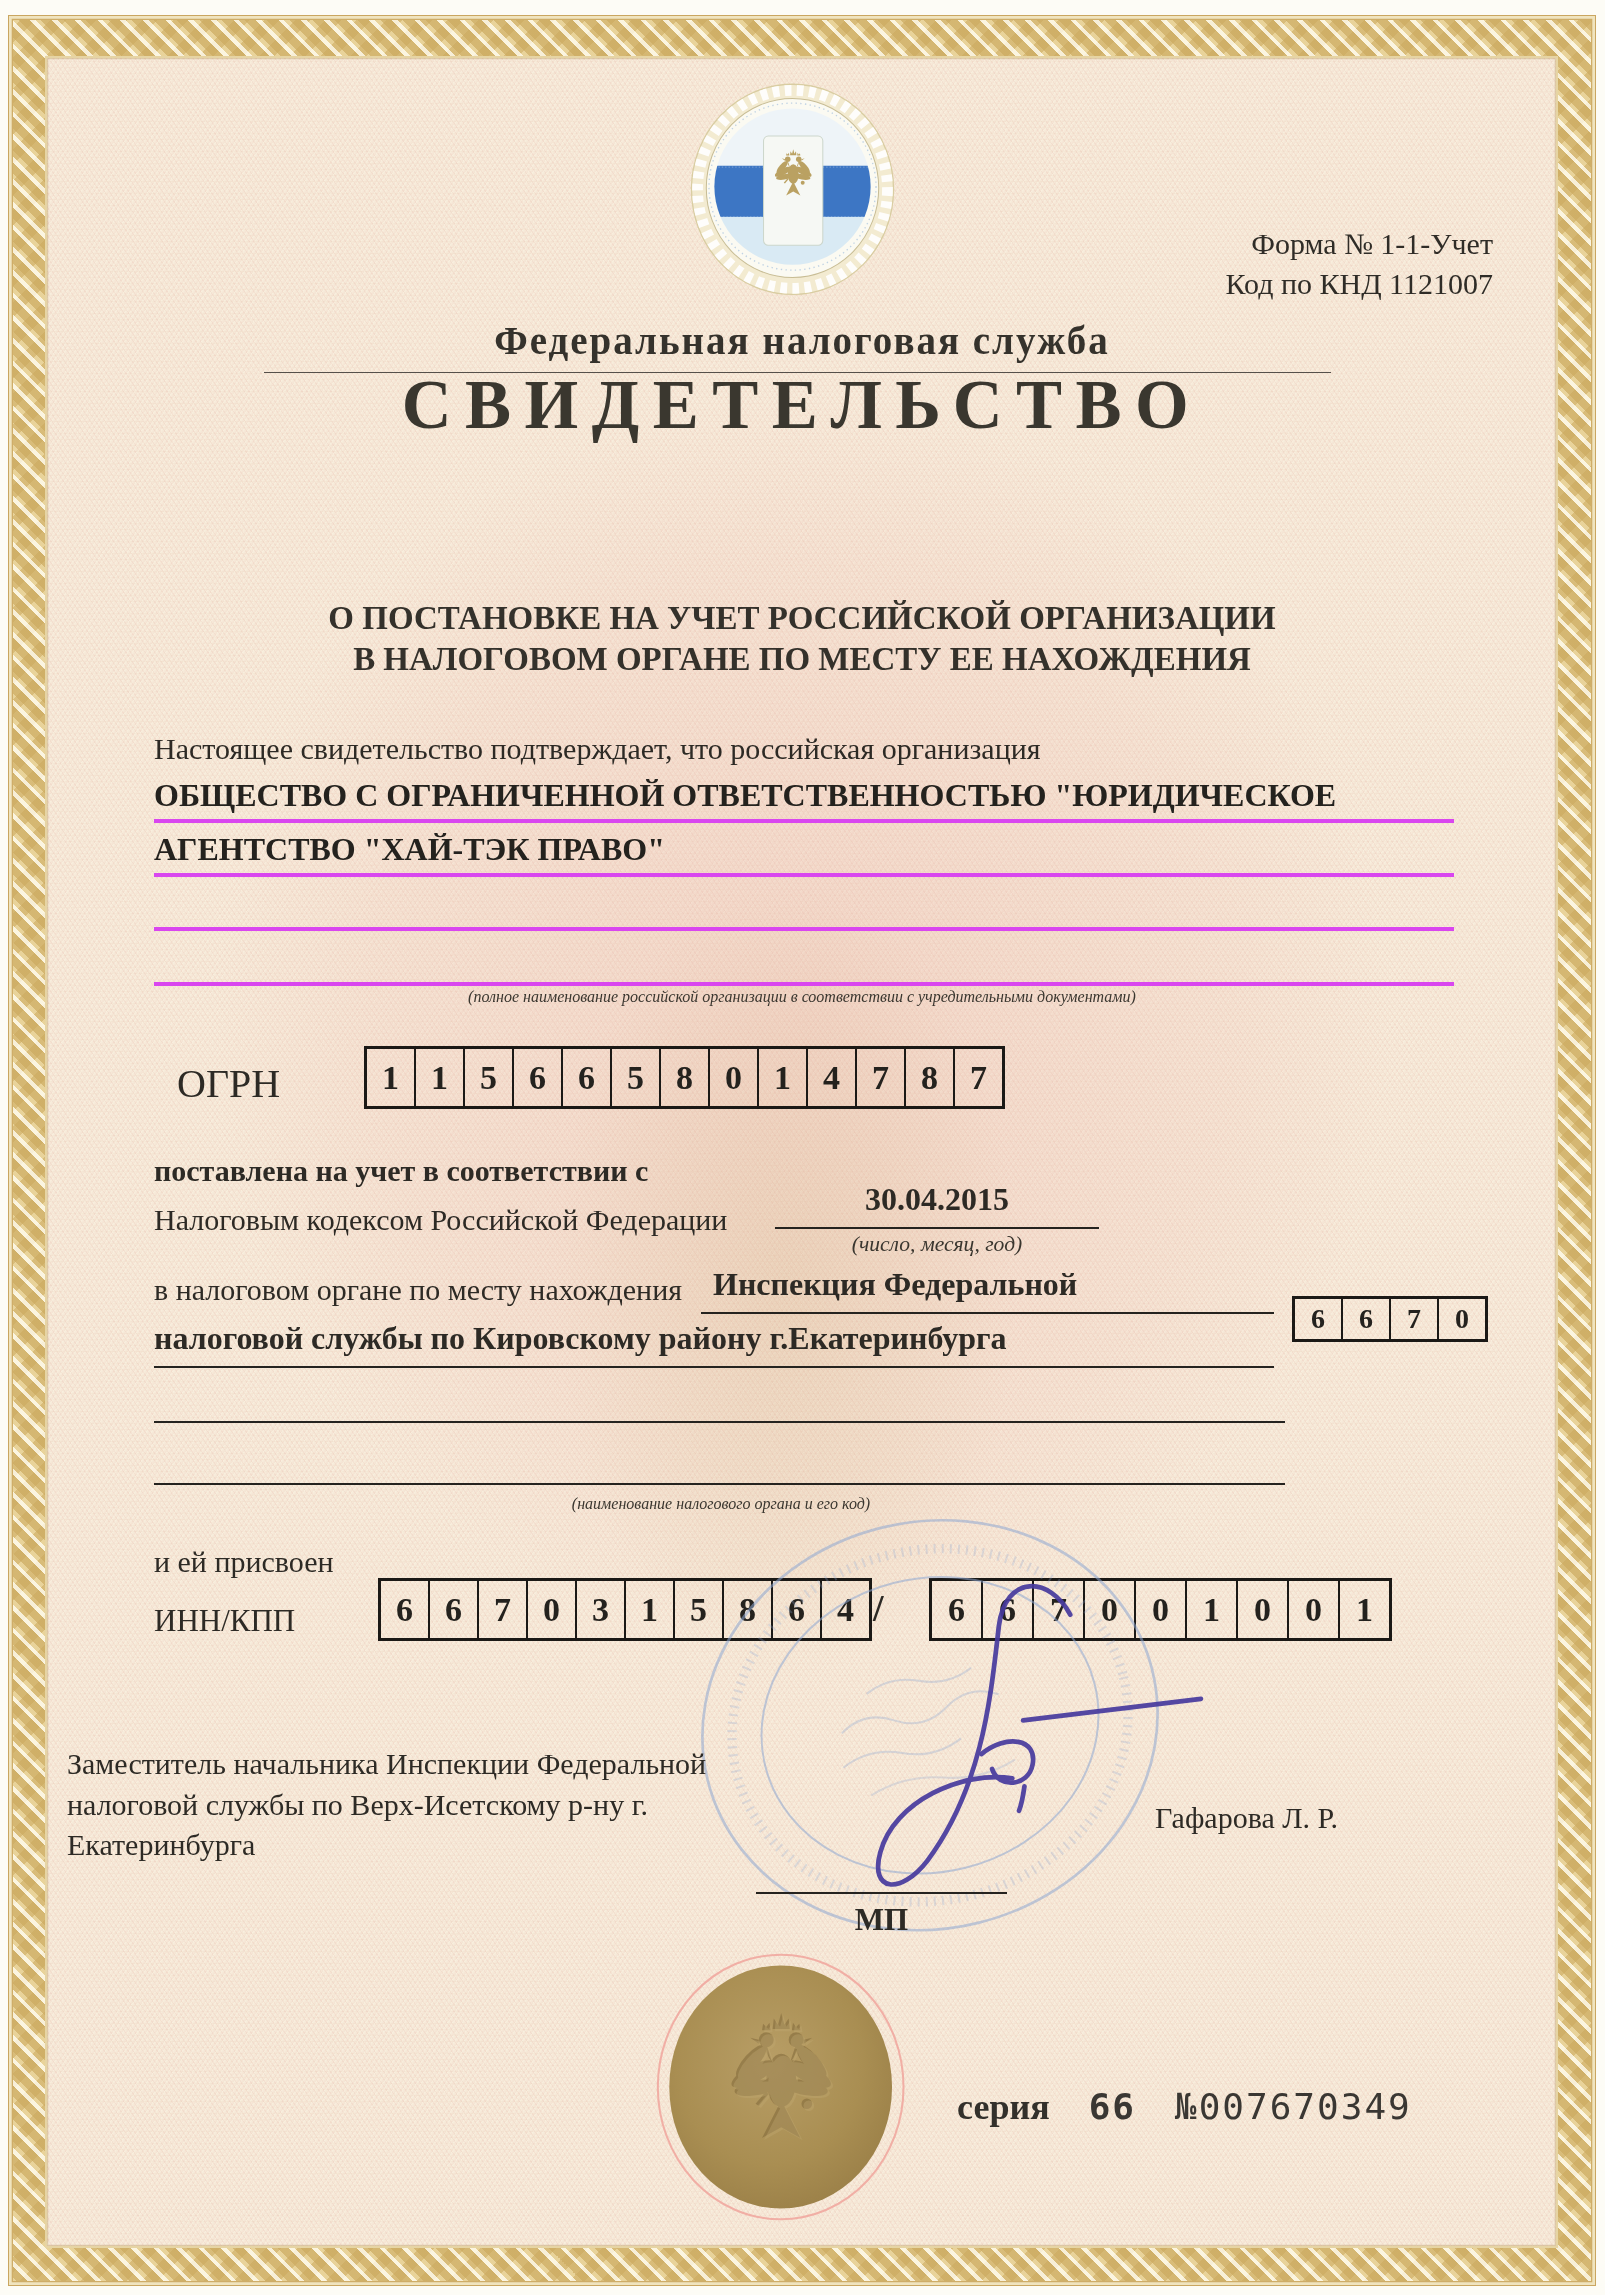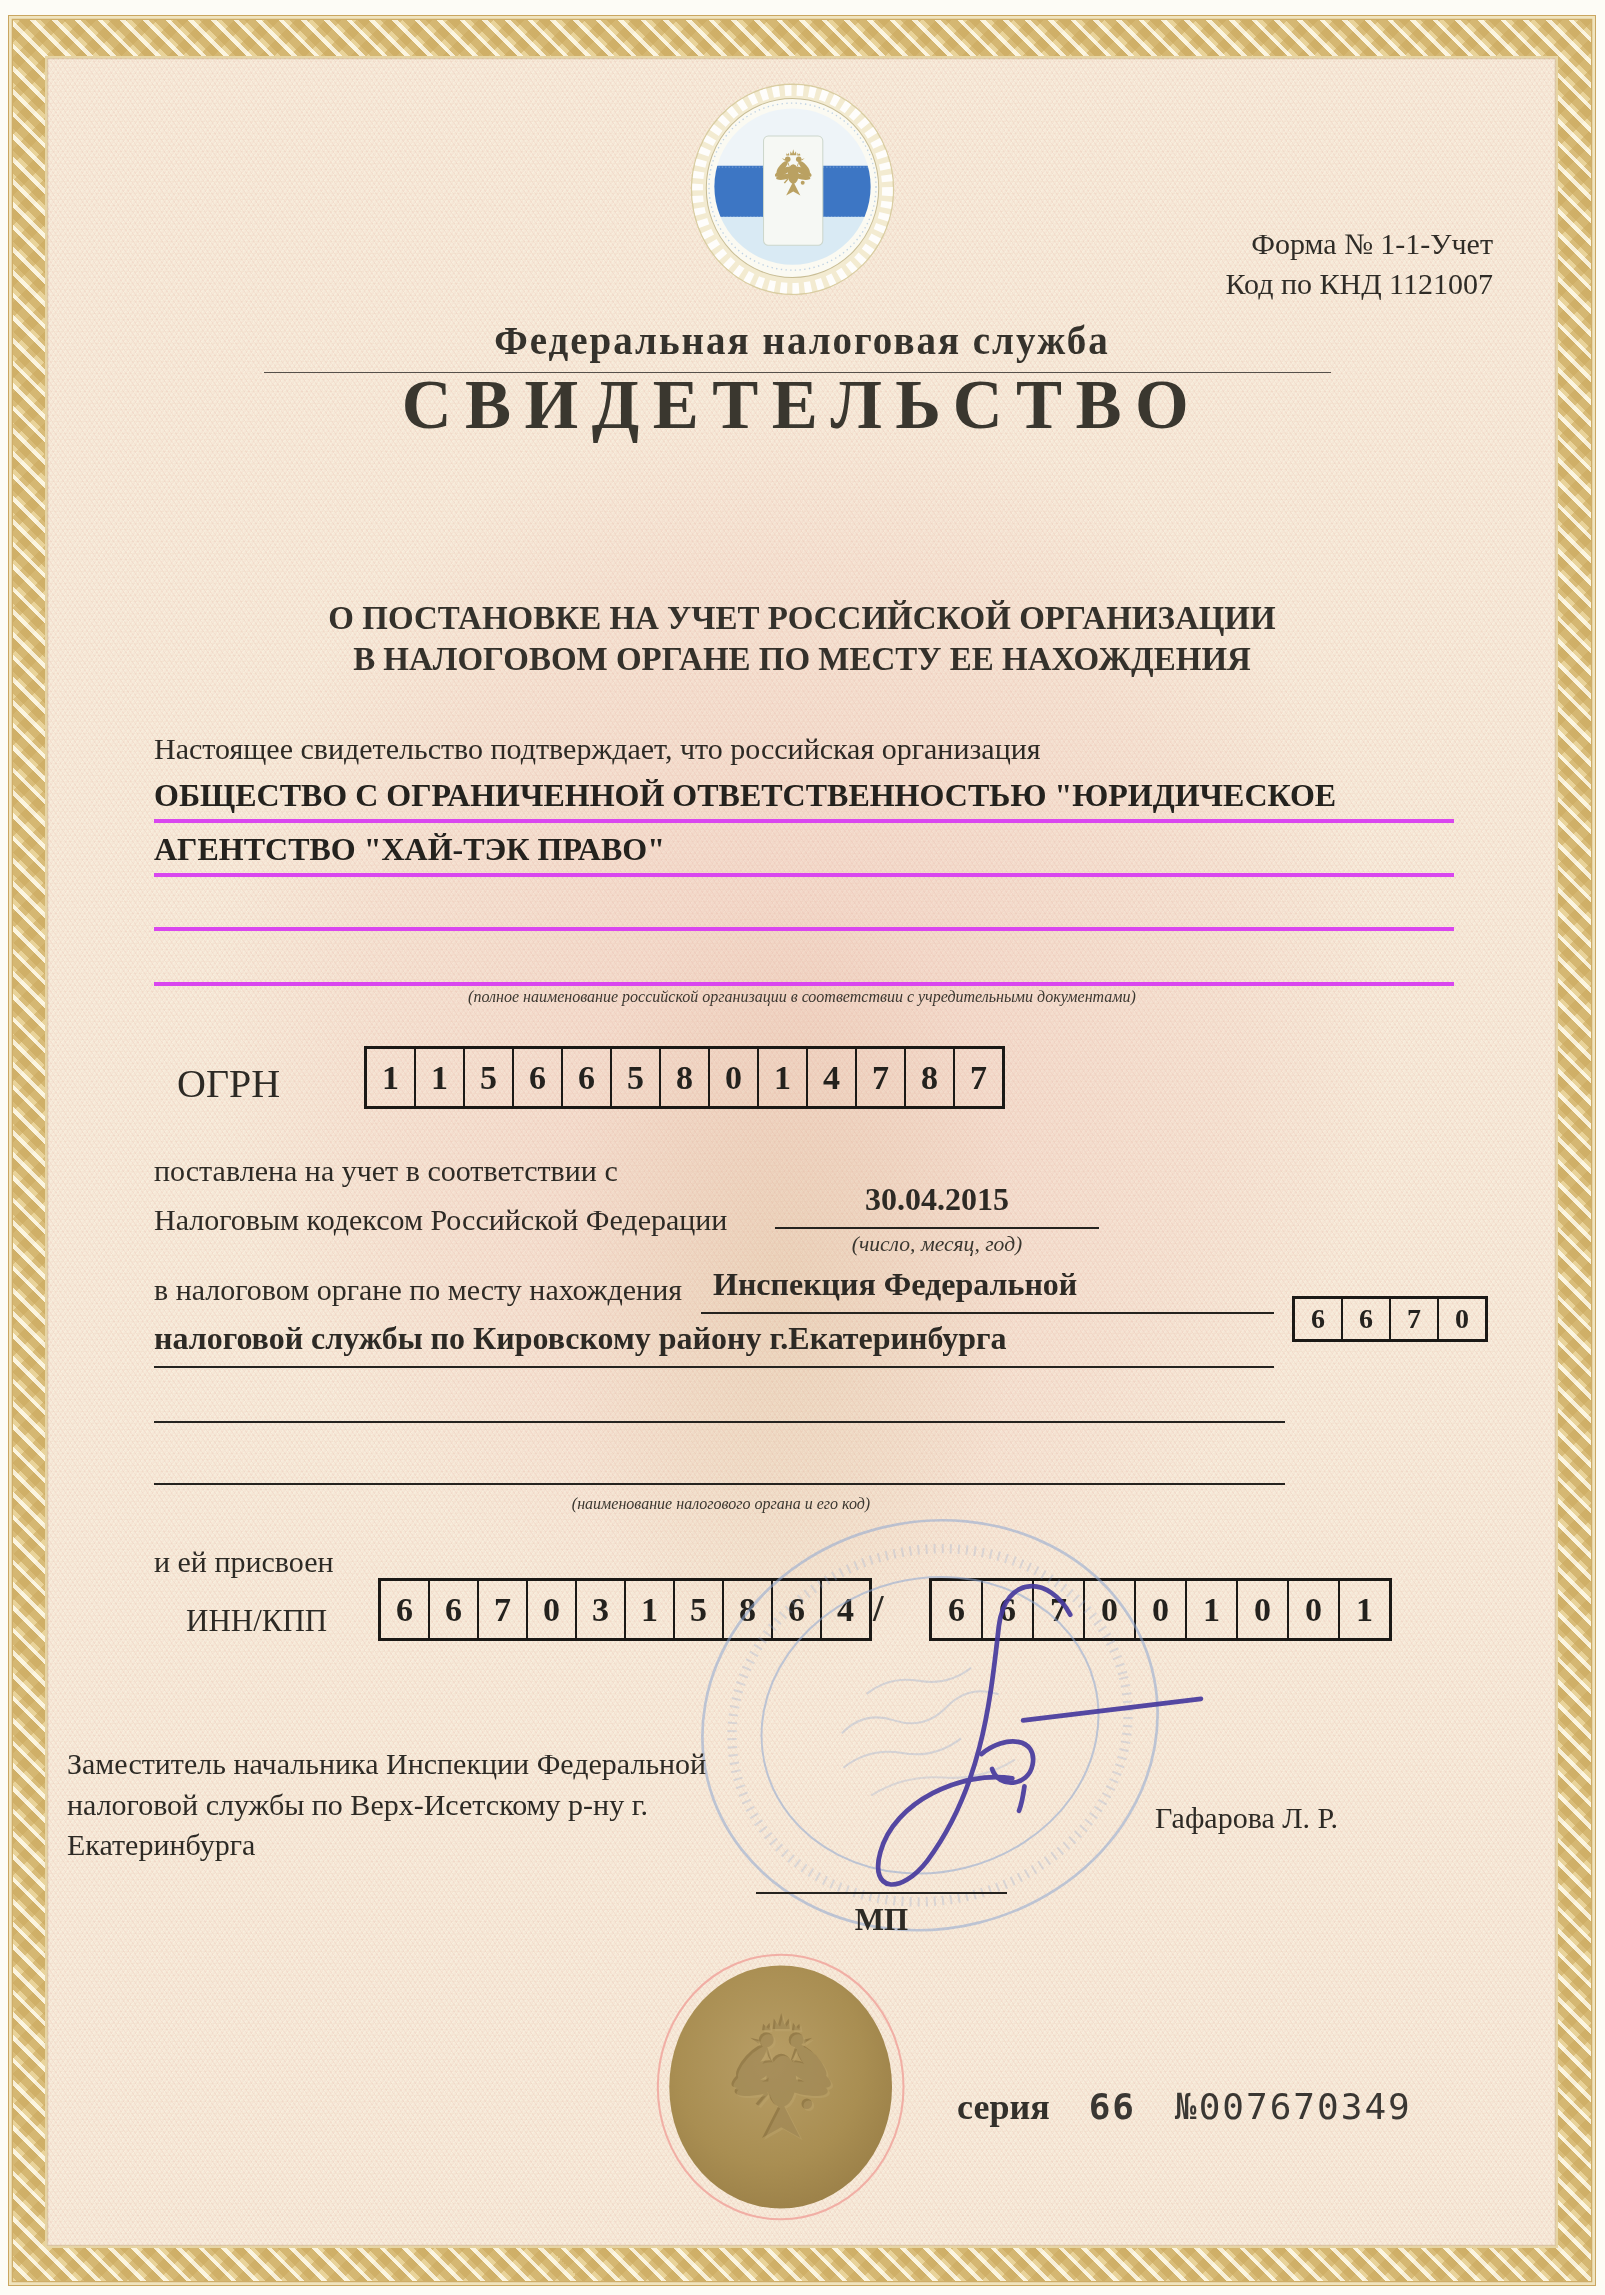--- a/index.html
+++ b/index.html
@@ -144,21 +144,21 @@
       <span class="cell">5</span>
       <span class="cell">8</span>
       <span class="cell">0</span>
       <span class="cell">1</span>
       <span class="cell">4</span>
       <span class="cell">7</span>
       <span class="cell">8</span>
       <span class="cell">7</span>
     </div>
 
-    <div class="abs t" style="left:154px;top:1154px;">поставлена на учет в соответствии с</div>
+    <div class="abs t" style="left:154px;top:1154px;font-weight:bold;">поставлена на учет в соответствии с</div>
     <div class="abs t" style="left:154px;top:1203px;">Налоговым кодексом Российской Федерации</div>
     <div class="abs center b" style="left:775px;top:1181px;width:324px;font-size:32px;">30.04.2015</div>
     <div class="abs rule" style="left:775px;top:1227px;width:324px;"></div>
     <div class="abs caption center" style="left:775px;top:1232px;width:324px;font-size:21.6px;">(число, месяц, год)</div>
 
     <div class="abs t" style="left:154px;top:1273px;">в налоговом органе по месту нахождения</div>
     <div class="abs b" style="left:713px;top:1266px;font-size:32px;">Инспекция Федеральной</div>
     <div class="abs rule" style="left:701px;top:1312px;width:573px;"></div>
     <div class="abs b" style="left:154px;top:1320px;font-size:32px;">налоговой службы по Кировскому району г.Екатеринбурга</div>
     <div class="abs rule" style="left:154px;top:1366px;width:1120px;"></div>
@@ -166,21 +166,21 @@
       <span class="cell">6</span>
       <span class="cell">6</span>
       <span class="cell">7</span>
       <span class="cell">0</span>
     </div>
     <div class="abs rule" style="left:154px;top:1421px;width:1131px;"></div>
     <div class="abs rule" style="left:154px;top:1483px;width:1131px;"></div>
     <div class="abs caption center" style="left:283px;top:1495px;width:876px;">(наименование налогового органа и его код)</div>
 
     <div class="abs t" style="left:154px;top:1545px;">и ей присвоен</div>
-    <div class="abs t" style="left:154px;top:1603px;font-size:31px;margin-left:32px;">ИНН/КПП</div>
+    <div class="abs t" style="left:154px;top:1603px;font-size:31px;">ИНН/КПП</div>
     <div class="abs digit-row" style="left:378px;top:1578px;">
       <span class="cell">6</span>
       <span class="cell">6</span>
       <span class="cell">7</span>
       <span class="cell">0</span>
       <span class="cell">3</span>
       <span class="cell">1</span>
       <span class="cell">5</span>
       <span class="cell">8</span>
       <span class="cell">6</span>

